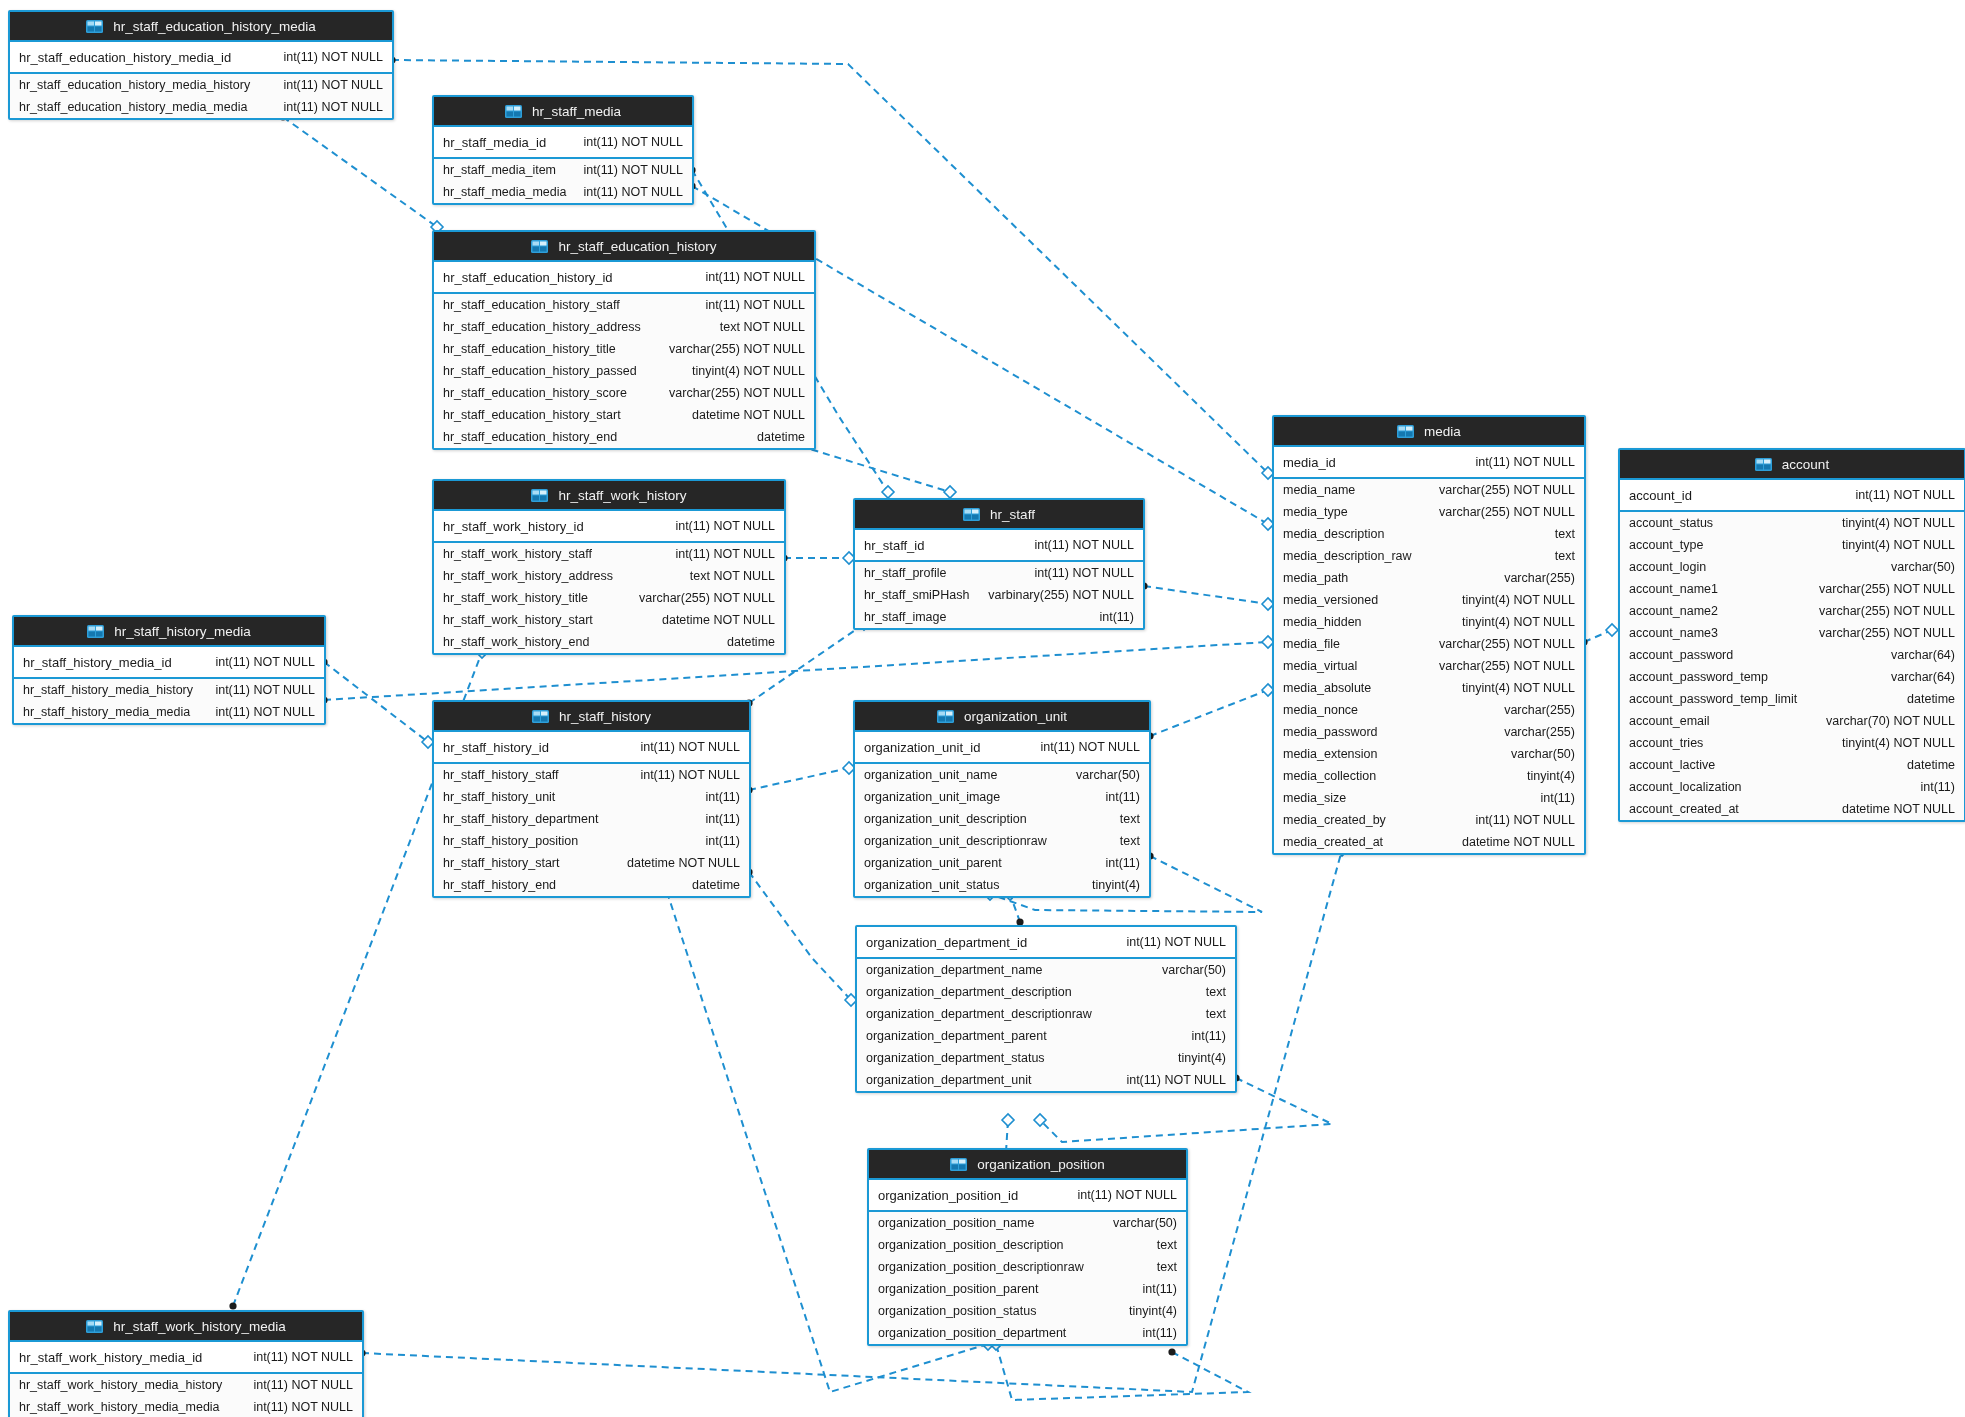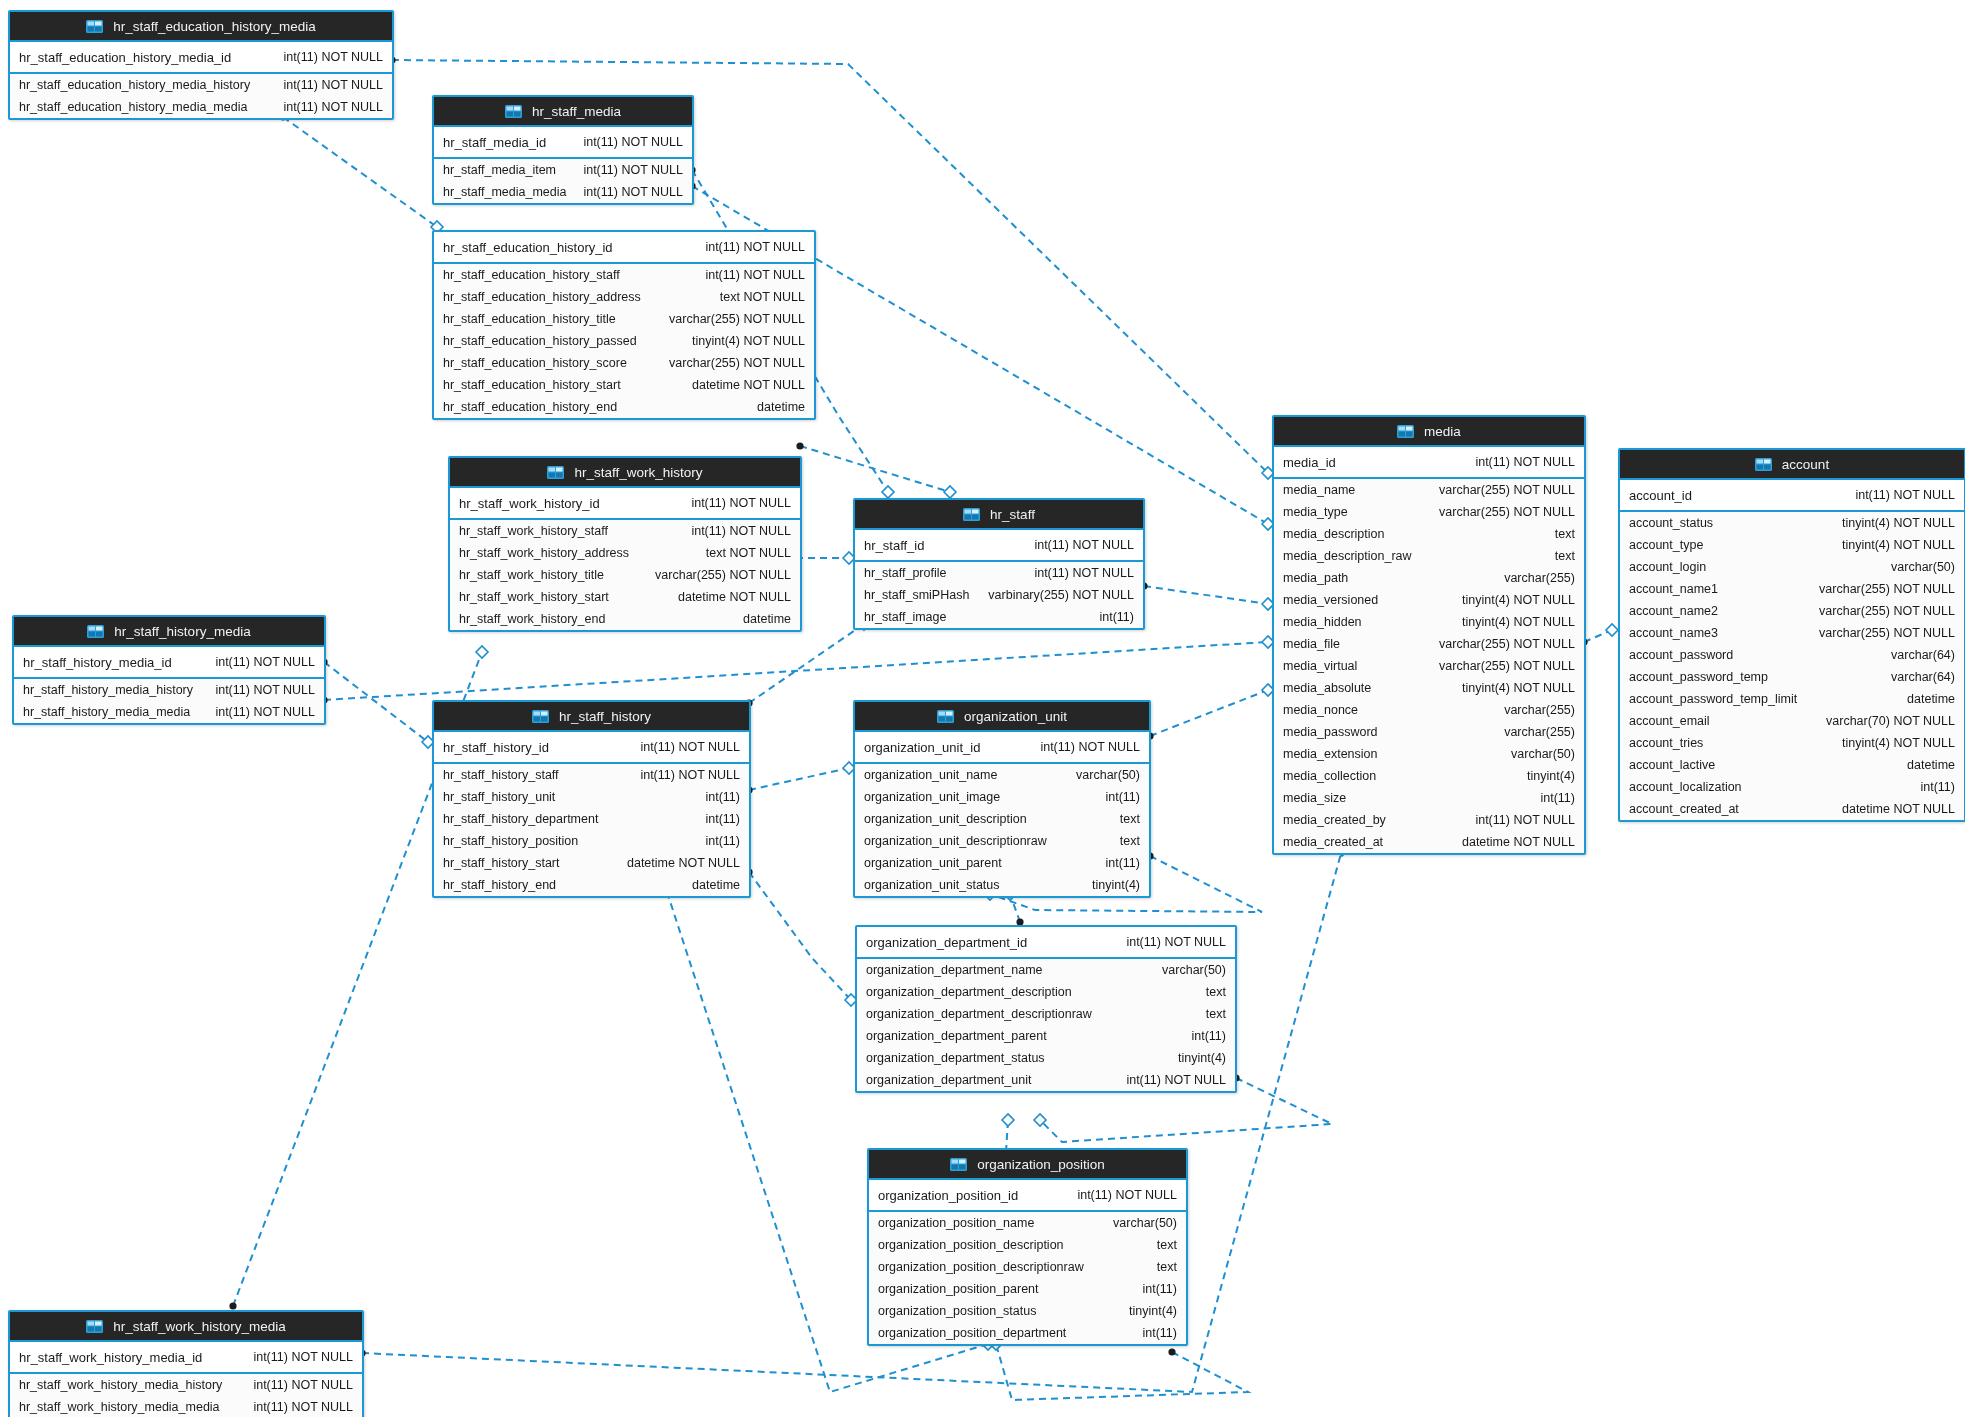--- a/index.html
+++ b/index.html
@@ -185,20 +185,30 @@
           <span class="col-name">hr_staff_media_item</span>
           <span class="col-type">int(11) NOT NULL</span>
         </div>
         <div class="erd-row">
           <span class="col-name">hr_staff_media_media</span>
           <span class="col-type">int(11) NOT NULL</span>
         </div>
       </div>
     </div>
     <div class="erd-table" style="left: 432px; top: 230px; width: 380px;">
+      <div class="erd-header">
+        <span class="tbl-icon"><svg width="17" height="13" viewBox="0 0 17 13">
+            <rect x="0" y="0" width="17" height="13" rx="1.5" fill="#2e9fd9"></rect>
+            <rect x="1.5" y="1.5" width="6.5" height="4" fill="#a8dcf5"></rect>
+            <rect x="9" y="1.5" width="6.5" height="4" fill="#d7f0fb"></rect>
+            <rect x="1.5" y="6.5" width="6.5" height="5" fill="#1478b0"></rect>
+            <rect x="9" y="6.5" width="6.5" height="5" fill="#1478b0"></rect>
+          </svg></span>
+        <span>hr_staff_education_history</span>
+      </div>
       <div class="erd-pk-section">
         <div class="erd-row pk">
           <span class="col-name">hr_staff_education_history_id</span>
           <span class="col-type">int(11) NOT NULL</span>
         </div>
       </div>
       <div>
         <div class="erd-row">
           <span class="col-name">hr_staff_education_history_staff</span>
           <span class="col-type">int(11) NOT NULL</span>
@@ -222,21 +232,21 @@
         <div class="erd-row">
           <span class="col-name">hr_staff_education_history_start</span>
           <span class="col-type">datetime NOT NULL</span>
         </div>
         <div class="erd-row">
           <span class="col-name">hr_staff_education_history_end</span>
           <span class="col-type">datetime</span>
         </div>
       </div>
     </div>
-    <div class="erd-table" style="left: 432px; top: 456px; width: 350px; margin-left: 16px;">
+    <div class="erd-table" style="left: 432px; top: 479px; width: 350px;">
       <div class="erd-header">
         <span class="tbl-icon"><svg width="17" height="13" viewBox="0 0 17 13">
             <rect x="0" y="0" width="17" height="13" rx="1.5" fill="#2e9fd9"></rect>
             <rect x="1.5" y="1.5" width="6.5" height="4" fill="#a8dcf5"></rect>
             <rect x="9" y="1.5" width="6.5" height="4" fill="#d7f0fb"></rect>
             <rect x="1.5" y="6.5" width="6.5" height="5" fill="#1478b0"></rect>
             <rect x="9" y="6.5" width="6.5" height="5" fill="#1478b0"></rect>
           </svg></span>
         <span>hr_staff_work_history</span>
       </div>

